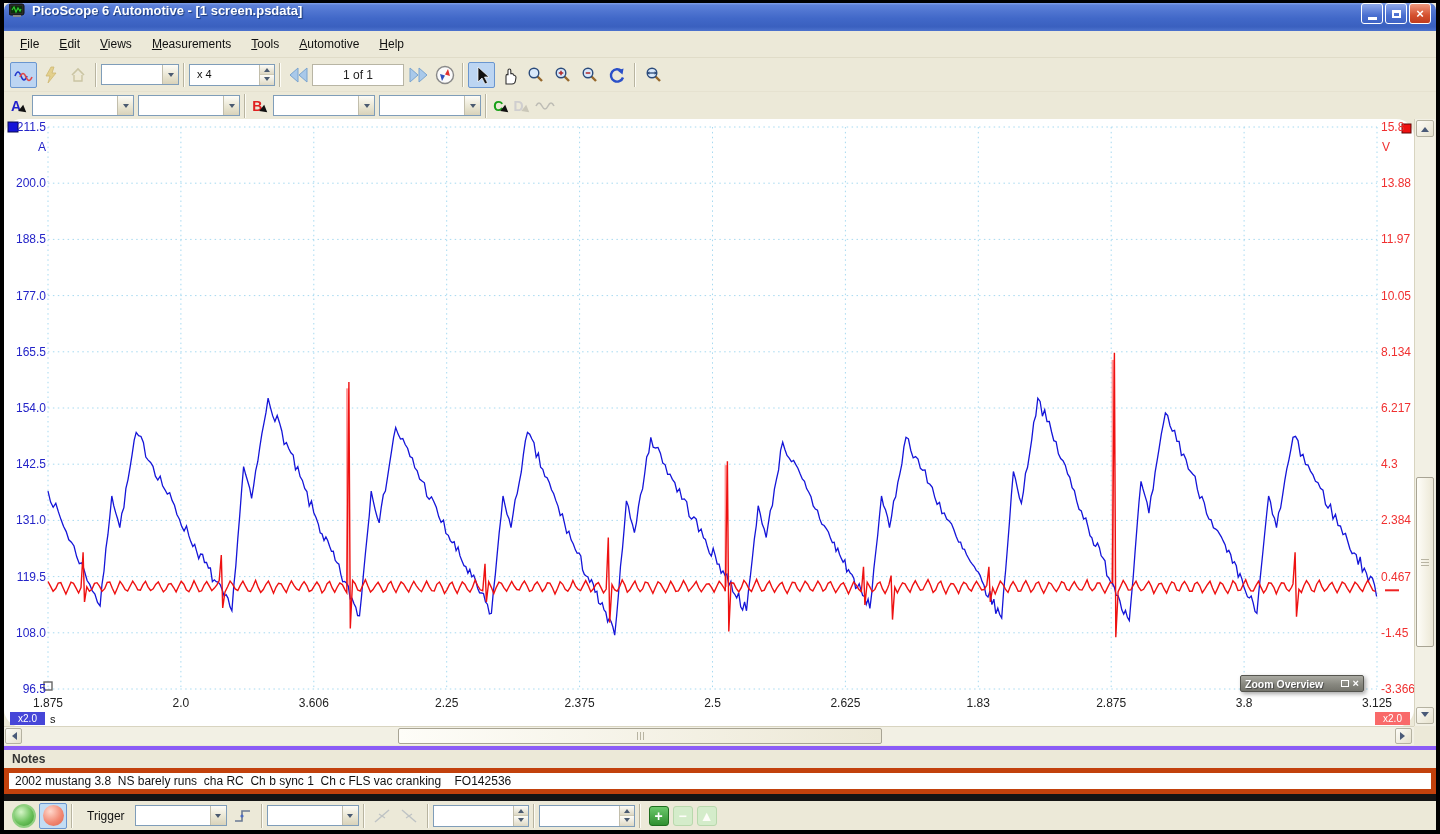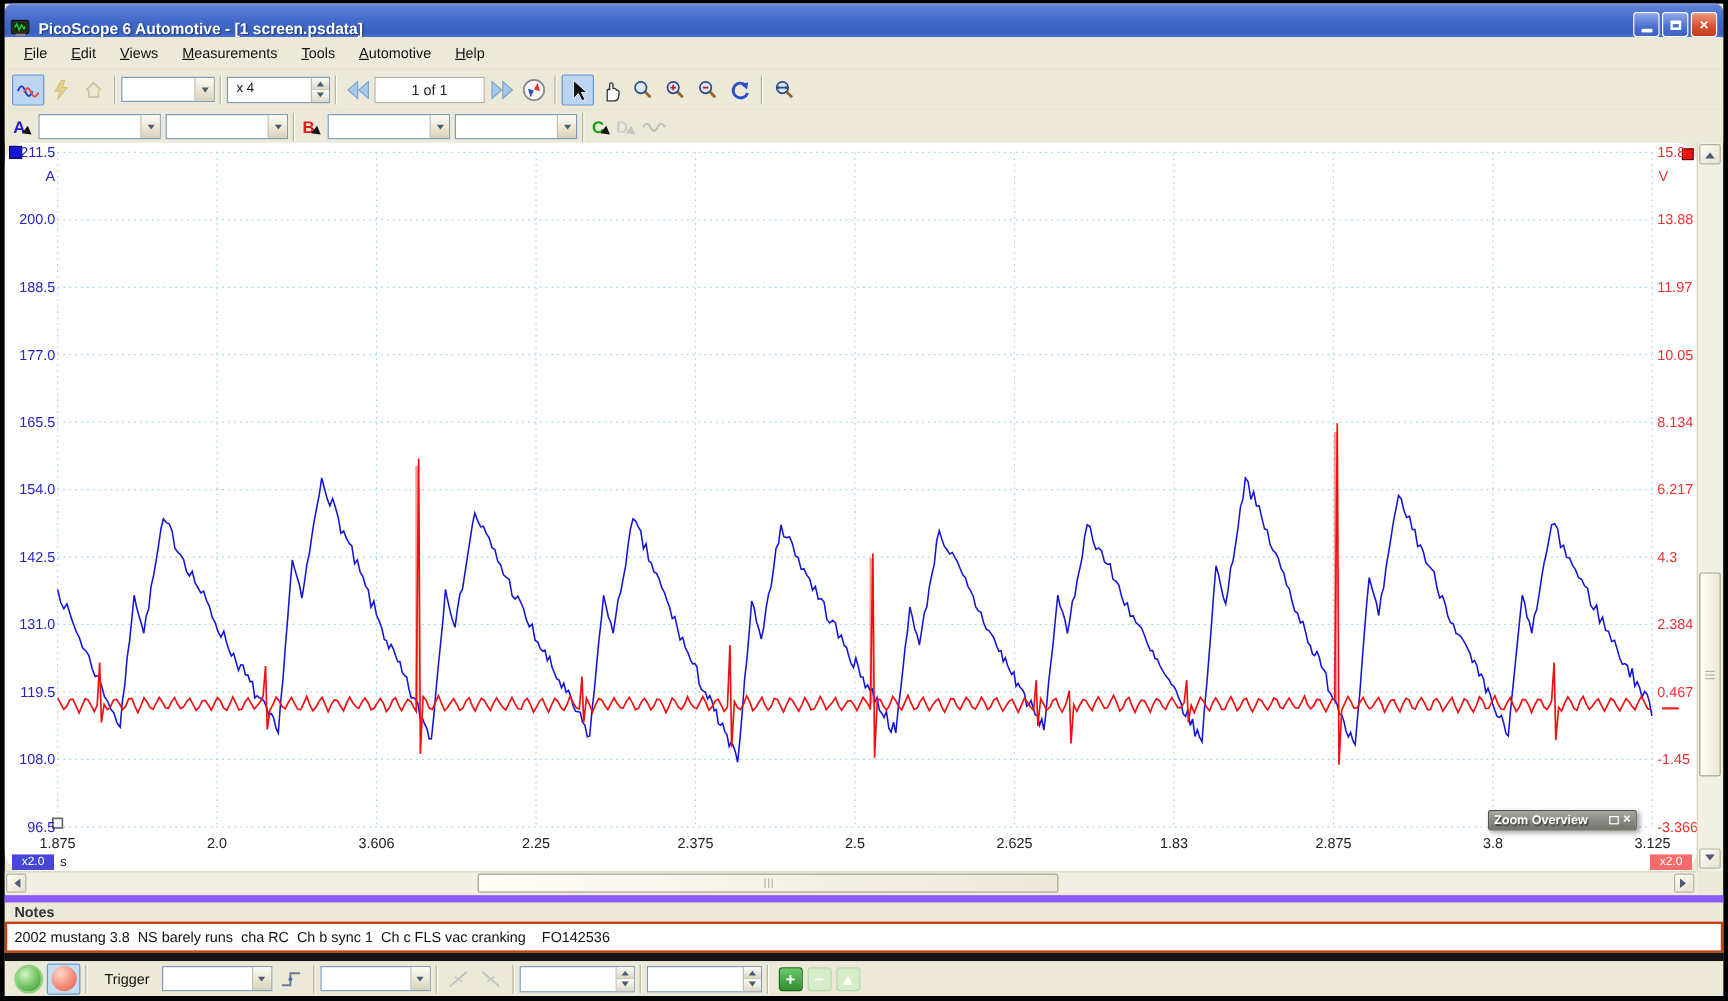--- a/index.html
+++ b/index.html
@@ -3,21 +3,21 @@
 <meta charset="utf-8">
 <style>
   html,body{margin:0;padding:0;background:#000;}
   *{box-sizing:border-box;font-family:"Liberation Sans",sans-serif;}
   #stage{position:relative;width:1440px;height:834px;background:#000;overflow:hidden;}
   #appwin{position:absolute;left:4px;top:3px;width:1432px;height:827px;background:#ece9d8;}
 
   
   .titlebar{position:absolute;left:0;top:0;width:100%;height:28px;
     background:linear-gradient(180deg,#82a1e8 0%,#5c80d8 8%,#4168c8 55%,#3a60bf 85%,#4d72cd 100%);
-    border-radius:7px 7px 0 0;display:flex;align-items:flex-end;padding:0 5px;}
+    border-radius:7px 7px 0 0;display:flex;align-items:flex-start;padding:0 5px;}
   .titlebar .ttl{color:#fff;font-weight:bold;font-size:13px;text-shadow:1px 1px 1px #1a3a7a;margin-left:6px;}
   .appicon{width:17px;height:15px;}
   .winbtns{margin-left:auto;display:flex;gap:2px;}
   .wbtn{width:22px;height:21px;border:1px solid #fff;border-radius:3px;
     background:linear-gradient(180deg,#8fa9ec,#4a6fd0 60%,#3f63c4);display:flex;align-items:center;justify-content:center;
     color:#fff;font-weight:bold;font-size:13px;line-height:1;}
   .wbtn.close{background:linear-gradient(180deg,#f0987e,#d4502e 60%,#c03c1e);}
   .wbtn .minbar{width:9px;height:3px;background:#fff;margin-top:9px;}
   .wbtn .restbox{width:9px;height:8px;border:2px solid #fff;border-top-width:3px;}
 
@@ -86,22 +86,22 @@
   .tri.down{border-top:5px solid #4a5a78;margin-top:2px;}
   .tri.left{border-right:5px solid #4a5a78;margin-right:2px;}
   .tri.right{border-left:5px solid #4a5a78;margin-left:2px;}
   .sbthumb{position:absolute;background:linear-gradient(90deg,#fefdf8,#ece8d6);border:1px solid #a8a494;border-radius:2px;
      display:flex;align-items:center;justify-content:center;}
   .gripv{width:8px;height:1px;background:#b8b4a2;box-shadow:0 3px 0 #b8b4a2,0 -3px 0 #b8b4a2;}
   .griph{width:1px;height:8px;background:#b8b4a2;box-shadow:3px 0 0 #b8b4a2,-3px 0 0 #b8b4a2;}
 
   
   #notesheader{position:absolute;left:0;top:743px;width:100%;height:22px;background:#ece9d8;
-     border-top:6px solid #8b5cf6;display:flex;align-items:center;padding-left:8px;font-size:12px;color:#333;font-weight:bold;}
-  #notesbody{position:absolute;left:0;top:765px;width:100%;height:26px;background:#fff;border:2px solid #c2410c;
+     border-top:4px solid #8b5cf6;display:flex;align-items:center;padding-left:8px;font-size:12px;color:#333;font-weight:bold;}
+  #notesbody{position:absolute;left:0;top:765px;width:100%;height:26px;background:#fff;border:5px solid #c2410c;
      display:flex;align-items:center;padding-left:6px;}
   #notesbody .ntext{font-size:12px;color:#111;white-space:pre;}
   #blackstrip{position:absolute;left:0;top:791px;width:100%;height:7px;background:#141414;}
 
   
   #btoolbar{position:absolute;left:0;top:798px;width:100%;height:29px;background:#ece9d8;display:flex;align-items:center;padding-left:8px;}
   .circbtn{width:24px;height:24px;border-radius:50%;}
   .gobtn{background:radial-gradient(circle at 35% 30%,#d6f5c8,#6cc25c 55%,#3c9630);border:2px solid #8fcf80;}
   .stopwrap{width:28px;height:26px;background:#c2ddf4;border:1px solid #6a96cf;border-radius:2px;
      display:flex;align-items:center;justify-content:center;margin-left:3px;}

